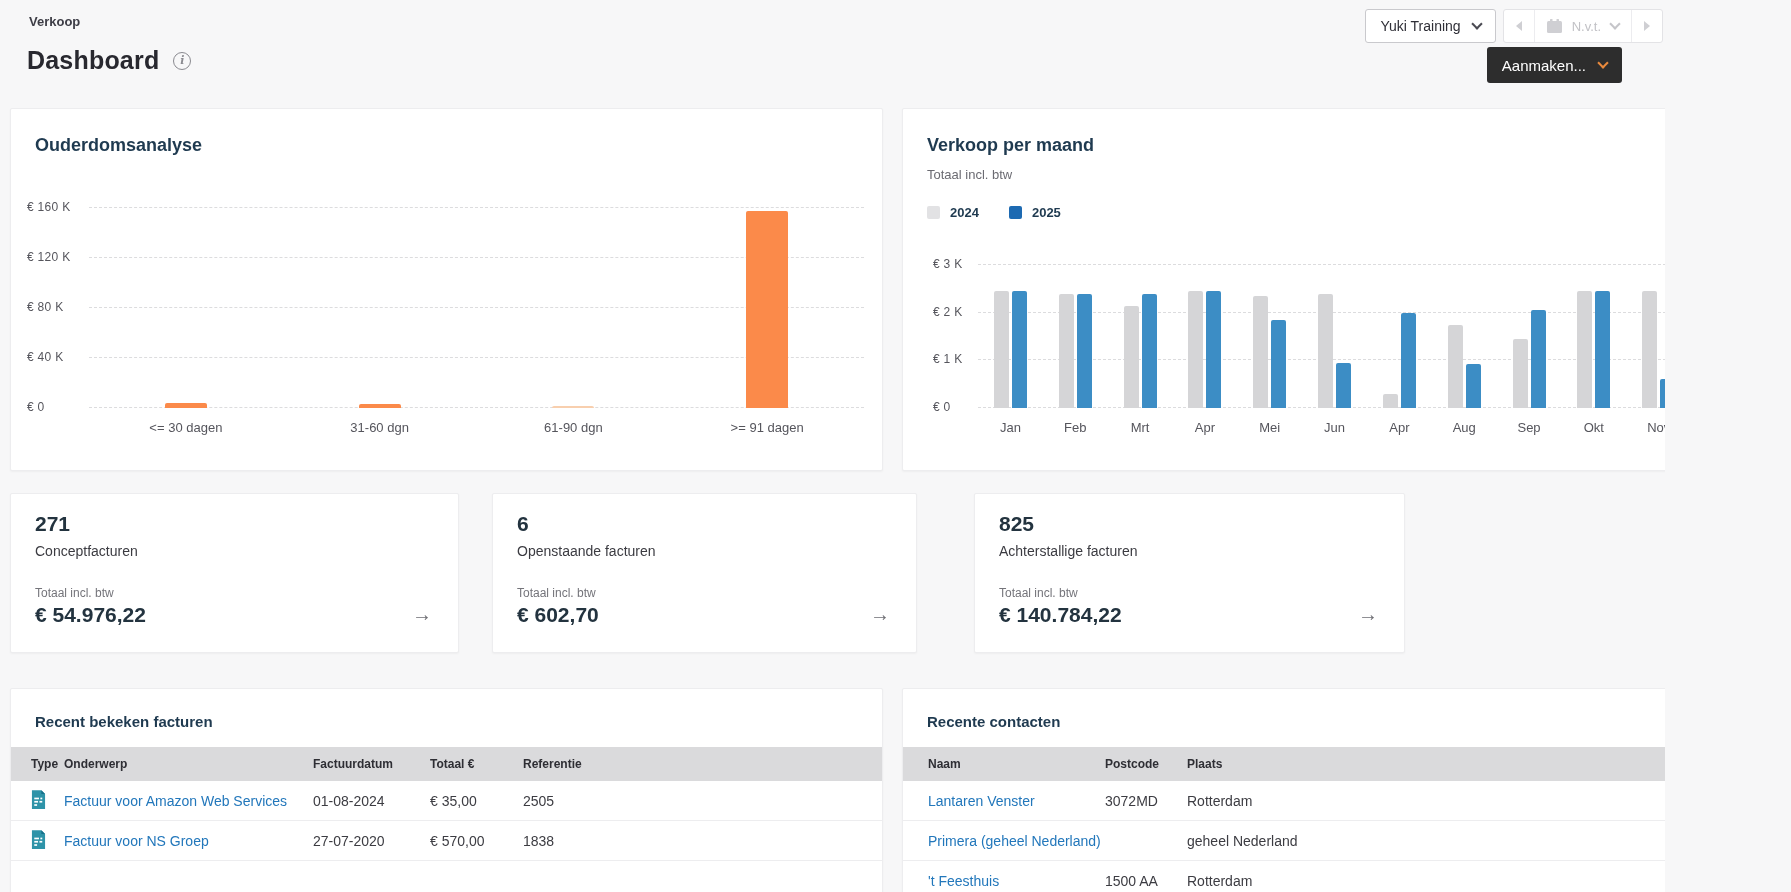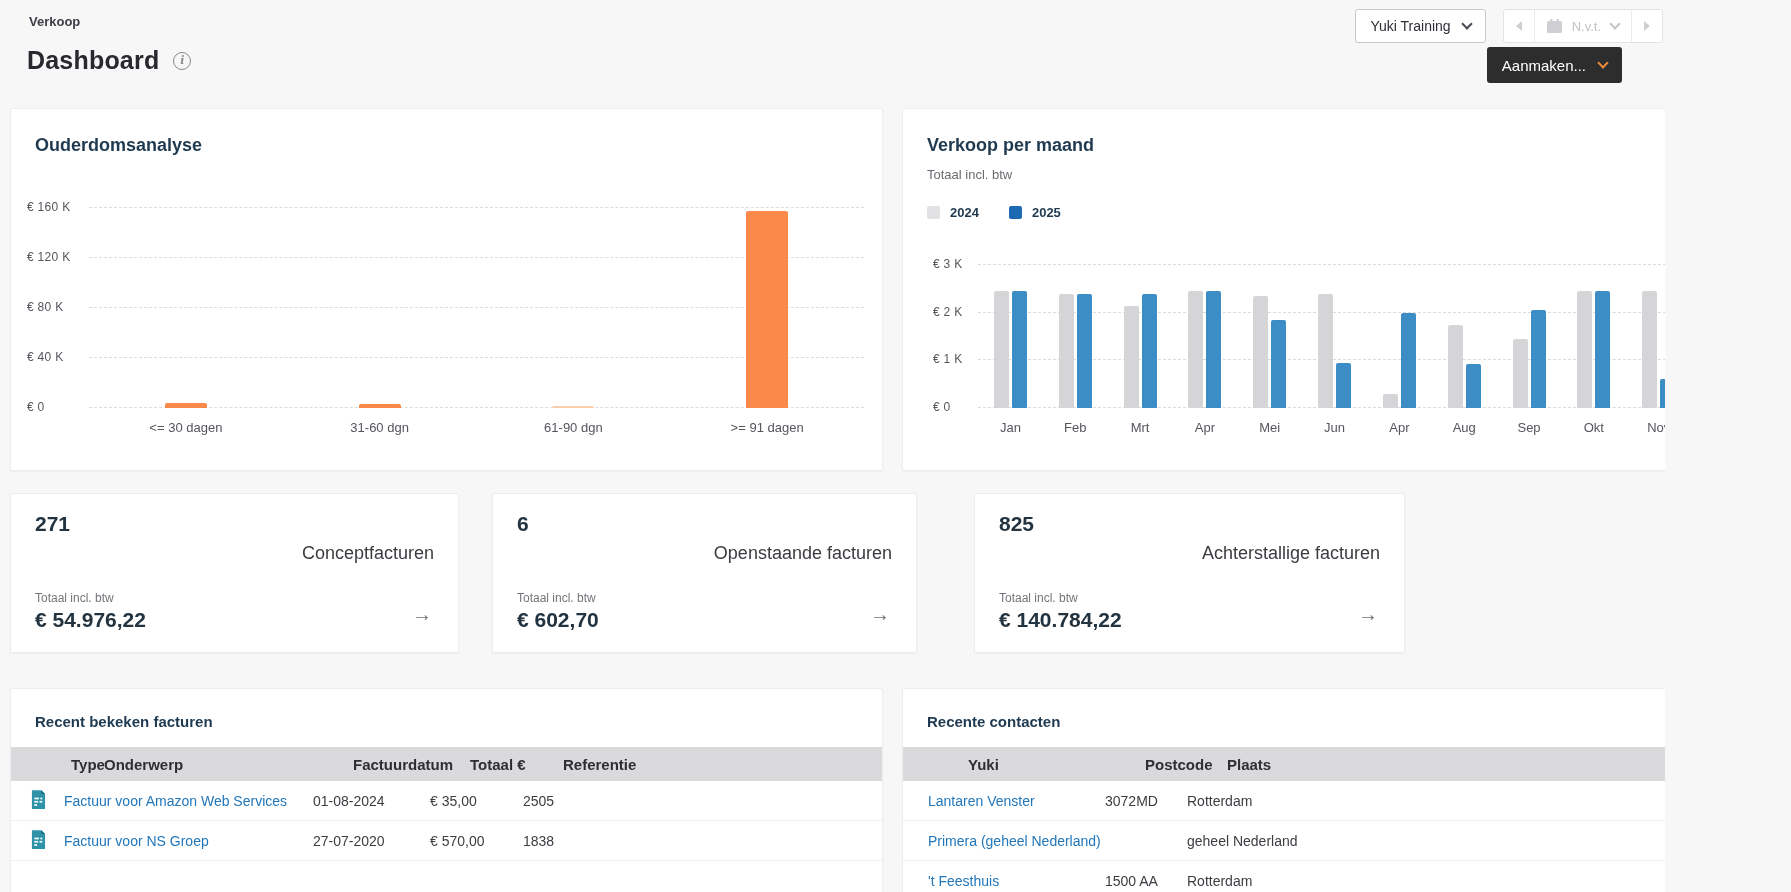--- a/index.html
+++ b/index.html
@@ -5,21 +5,21 @@
   * { margin:0; padding:0; box-sizing:border-box; }
   body { font-family:"Liberation Sans", sans-serif; background:#f7f7f8; }
   .page { position:relative; width:1665px; height:892px; background:#f7f7f8; overflow:hidden; }
 
   
   .breadcrumb { position:absolute; left:29px; top:14px; font-size:13px; color:#3d3d46; font-weight:bold; }
   .title-row { position:absolute; left:27px; top:46px; display:flex; align-items:center; gap:14px; }
   .page-title { font-size:25px; font-weight:bold; color:#28282f; letter-spacing:.2px; }
   .info-icon { width:18px; height:18px; border:1px solid #8a8a90; border-radius:50%; color:#8a8a90;
     font:italic bold 11px "DejaVu Serif", serif; display:flex; align-items:center; justify-content:center; cursor:pointer; }
-  .top-right { position:absolute; top:9px; right:2px; display:flex; gap:17px; }
+  .top-right { position:absolute; top:9px; right:2px; display:flex; gap:7px; }
   .company-btn { height:34px; background:#fff; border:1px solid #c9c9cd; border-radius:3px; padding:0 14px;
     display:flex; align-items:center; gap:12px; font-size:14px; color:#2e2e36; cursor:pointer; }
   .chev { display:inline-block; width:8px; height:8px; border-right:2px solid currentColor; border-bottom:2px solid currentColor; transform:rotate(45deg); margin-top:-4px; }
   .chev-dark { color:#4a4a52; } .chev-gray { color:#c5c5c9; } .chev-orange { color:#e98a3d; }
   .period-group { height:34px; background:#fff; border:1px solid #e3e3e6; border-radius:3px; display:flex; align-items:stretch; }
   .seg { display:flex; align-items:center; padding:0 12px; gap:10px; cursor:pointer; }
   .seg + .seg { border-left:1px solid #ececef; }
   .tri-l { width:0; height:0; border-top:5px solid transparent; border-bottom:5px solid transparent; border-right:6px solid #cfcfd3; }
   .tri-r { width:0; height:0; border-top:5px solid transparent; border-bottom:5px solid transparent; border-left:6px solid #cfcfd3; }
   .period-label { font-size:13px; color:#c2c2c6; }
@@ -49,31 +49,31 @@
   .bar { border-radius:2px 2px 0 0; }
   .xlabels { position:absolute; top:311px; display:flex; }
   .xlabels.left-x { left:78px; right:18px; } .xlabels.right-x { left:75px; right:25px; }
   .xlabel { flex:1; text-align:center; font-size:13px; color:#55555c; }
 
   
   .row2 { position:absolute; left:10px; top:493px; display:flex; }
   .stat-card { height:160px; position:relative; padding:18px 24px; }
   .stat-card.c0 { width:449px; } .stat-card.c1 { width:425px; margin-left:33px; } .stat-card.c2 { width:431px; margin-left:57px; }
   .stat-count { font-size:21px; font-weight:bold; color:#23333f; }
-  .stat-label { font-size:18px; color:#3b3b41; margin-top:7px;text-align:right; }
+  .stat-label { font-size:14px; color:#3b3b41; margin-top:7px; }
   .stat-sub { font-size:12px; color:#74747a; margin-top:27px; }
   .stat-amount { font-size:21px; font-weight:bold; color:#23333f; margin-top:3px; }
   .stat-arrow { position:absolute; right:26px; bottom:26px; font-size:20px; color:#6e6e74; cursor:pointer; }
 
   
   .row3 { position:absolute; left:10px; top:688px; display:flex; gap:19px; }
   .table-card { height:240px; overflow:hidden; }
   .table-card.left { width:873px; } .table-card.right { width:880px; }
   .table-title { margin:24px 0 17px 24px; font-size:15px; font-weight:bold; color:#1f3a50; }
-  .thead { height:34px; background:#dadadc; display:flex; align-items:center; font-size:15px; font-weight:bold; color:#2e2e34;padding-left:40px; }
+  .thead { height:34px; background:#dadadc; display:flex; align-items:center; font-size:12px; font-weight:bold; color:#2e2e34; }
   .trow { height:40px; display:flex; align-items:center; font-size:14px; color:#3c3c42; border-bottom:1px solid #ededef; }
   .cell { overflow:hidden; white-space:nowrap; }
   .inv .k0 { width:53px; padding-left:20px; } .inv .k1 { width:249px; } .inv .k2 { width:117px; } .inv .k3 { width:93px; } .inv .k4 { flex:1; }
   .con .k0 { width:202px; padding-left:25px; } .con .k1 { width:82px; } .con .k2 { flex:1; }
   .link { color:#2277bb; cursor:pointer; text-decoration:none; }
   .doc-icon { display:inline-block; vertical-align:middle; }
   .cal-icon { display:inline-block; }
 </style>
 </head>
 <body>
@@ -304,21 +304,21 @@
             <span class="cell k1"><a class="link">Factuur voor NS Groep</a></span>
             <span class="cell k2">27-07-2020</span>
             <span class="cell k3">€ 570,00</span>
             <span class="cell k4">1838</span>
           </div>
         </div>
     </div>
     <div class="card table-card right con">
       <div class="table-title">Recente contacten</div>
       <div class="thead" id="con-head">
-          <span class="cell k0">Yuki</span>
+          <span class="cell k0">Naam</span>
           <span class="cell k1">Postcode</span>
           <span class="cell k2">Plaats</span>
         </div>
       <div id="con-body">
           <div class="trow">
             <span class="cell k0"><a class="link">Lantaren Venster</a></span>
             <span class="cell k1">3072MD</span>
             <span class="cell k2">Rotterdam</span>
           </div>
           <div class="trow">

